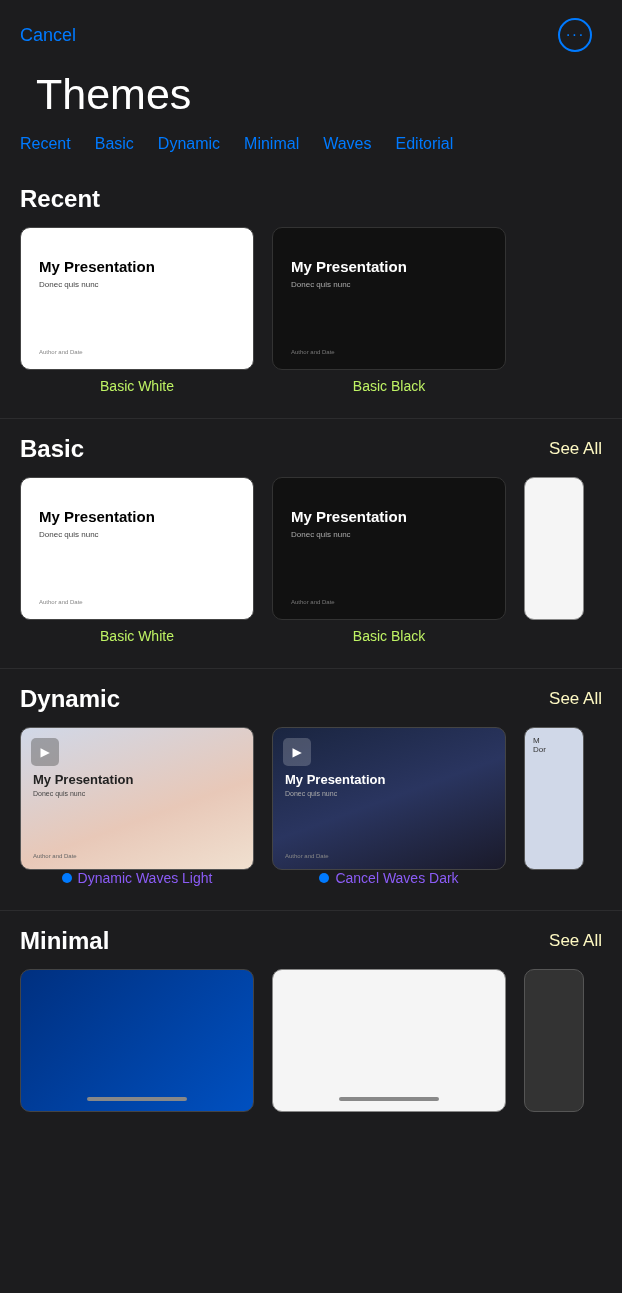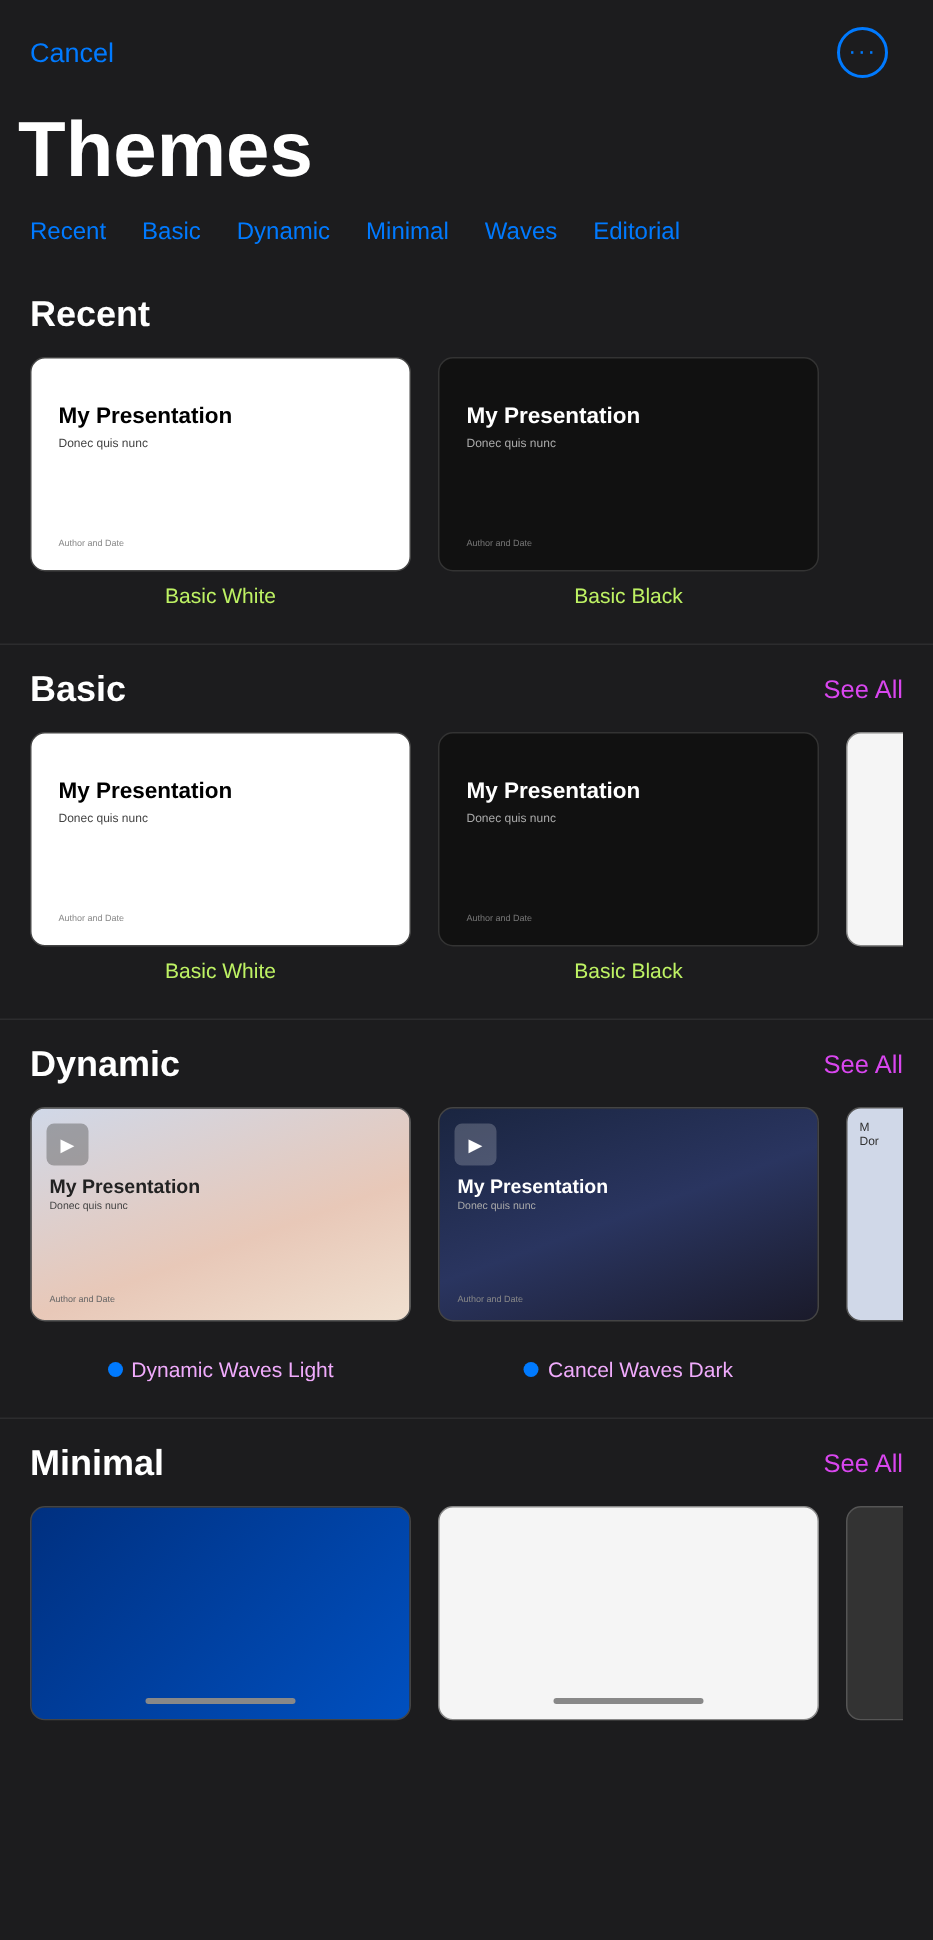--- a/index.html
+++ b/index.html
@@ -39,23 +39,23 @@
     }
     .more-dots {
       color: #007aff;
       font-size: 16px;
       letter-spacing: 1px;
       line-height: 1;
     }
 
     
     .page-title {
-      padding: 8px 20px 16px 12px;
-      font-size: 52px;
-      font-weight: 700;
+      padding: 8px 20px 16px 36px;
+      font-size: 43px;
+      font-weight: 400;
       color: #ffffff;
     }
 
     
     .tab-bar {
       display: flex;
       gap: 24px;
       padding: 0 20px 16px 20px;
       overflow-x: auto;
       scrollbar-width: none;
@@ -77,41 +77,41 @@
       justify-content: space-between;
       align-items: center;
       margin-bottom: 14px;
     }
     .section-title {
       font-size: 24px;
       font-weight: 700;
       color: #ffffff;
     }
     .see-all {
-      color: #d946ef;
+      color: #fef9c3;
       font-size: 17px;
       cursor: pointer;
     }
 
     
     .cards-row {
       display: flex;
       gap: 18px;
       overflow-x: visible;
     }
 
     .card {
       display: flex;
       flex-direction: column;
       align-items: center;
       cursor: pointer;
       flex-shrink: 0;
     }
     .card-thumb {
-      width: 254px;
+      width: 234px;
       height: 143px;
       border-radius: 10px;
       overflow: hidden;
       display: flex;
       align-items: center;
       justify-content: center;
       position: relative;
     }
     .card-label {
       margin-top: 8px;
@@ -257,23 +257,23 @@
       position: absolute;
       bottom: 10px;
       left: 12px;
     }
 
     
     .dot-label {
       display: flex;
       align-items: center;
       gap: 6px;
-      margin-top: 24px;
+      margin-top: 0;
       font-size: 14px;
-      color: #f0abfc;
+      color: #8b5cf6;
     }
     .dot {
       width: 10px;
       height: 10px;
       border-radius: 50%;
       background: #007aff;
       flex-shrink: 0;
     }
 
     

